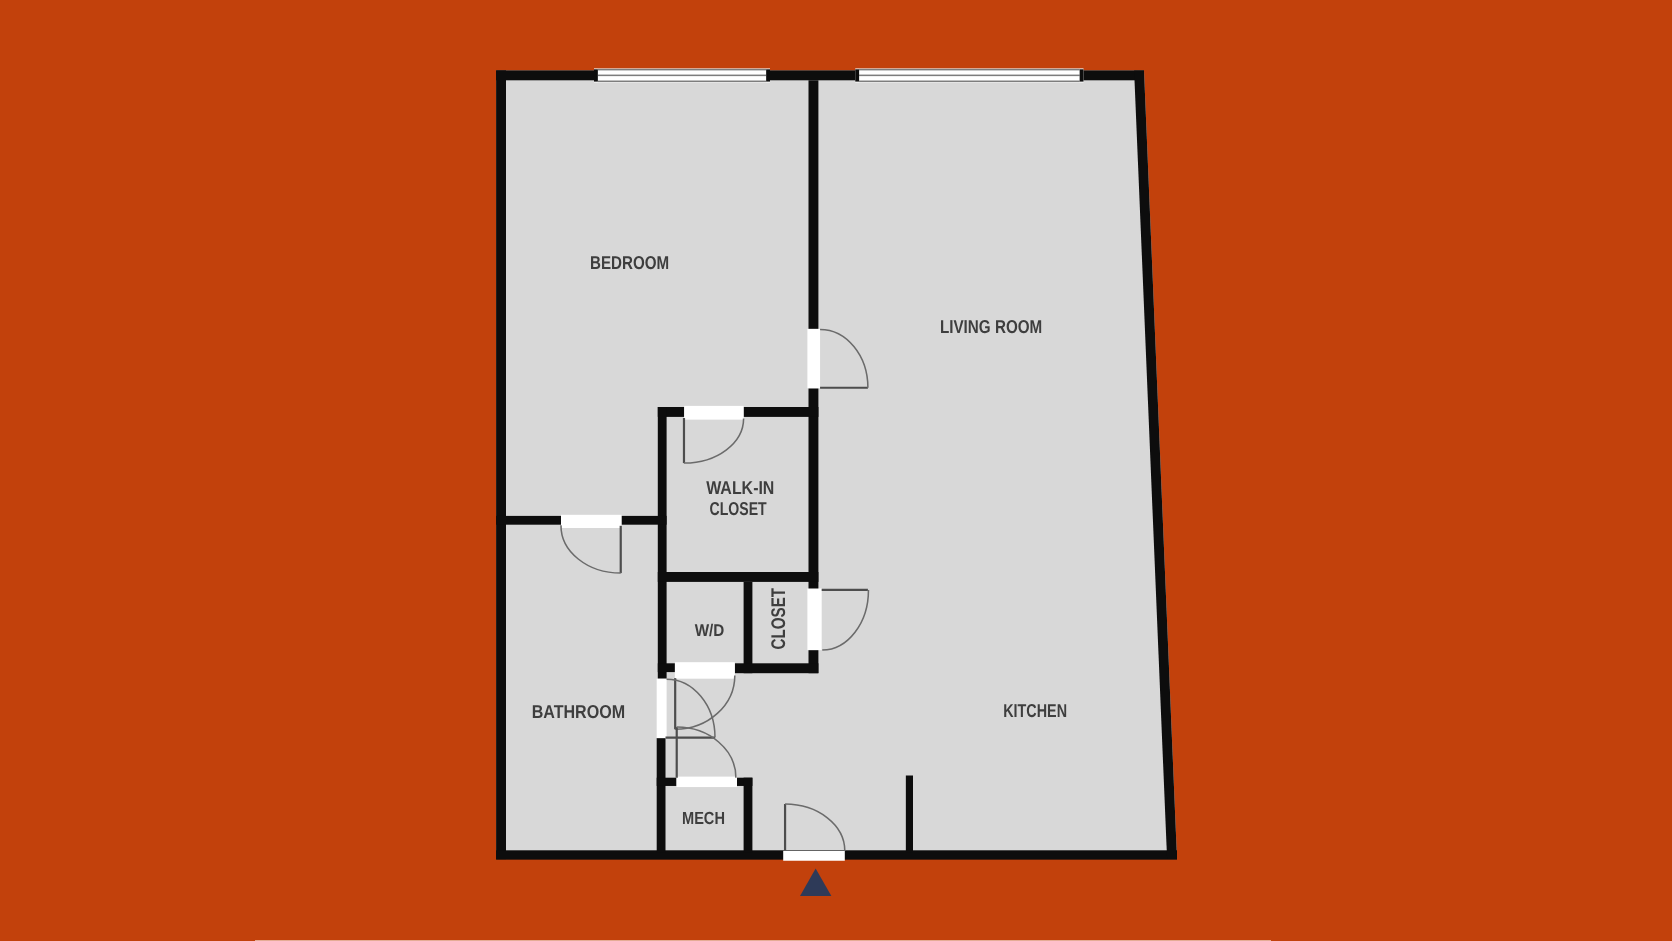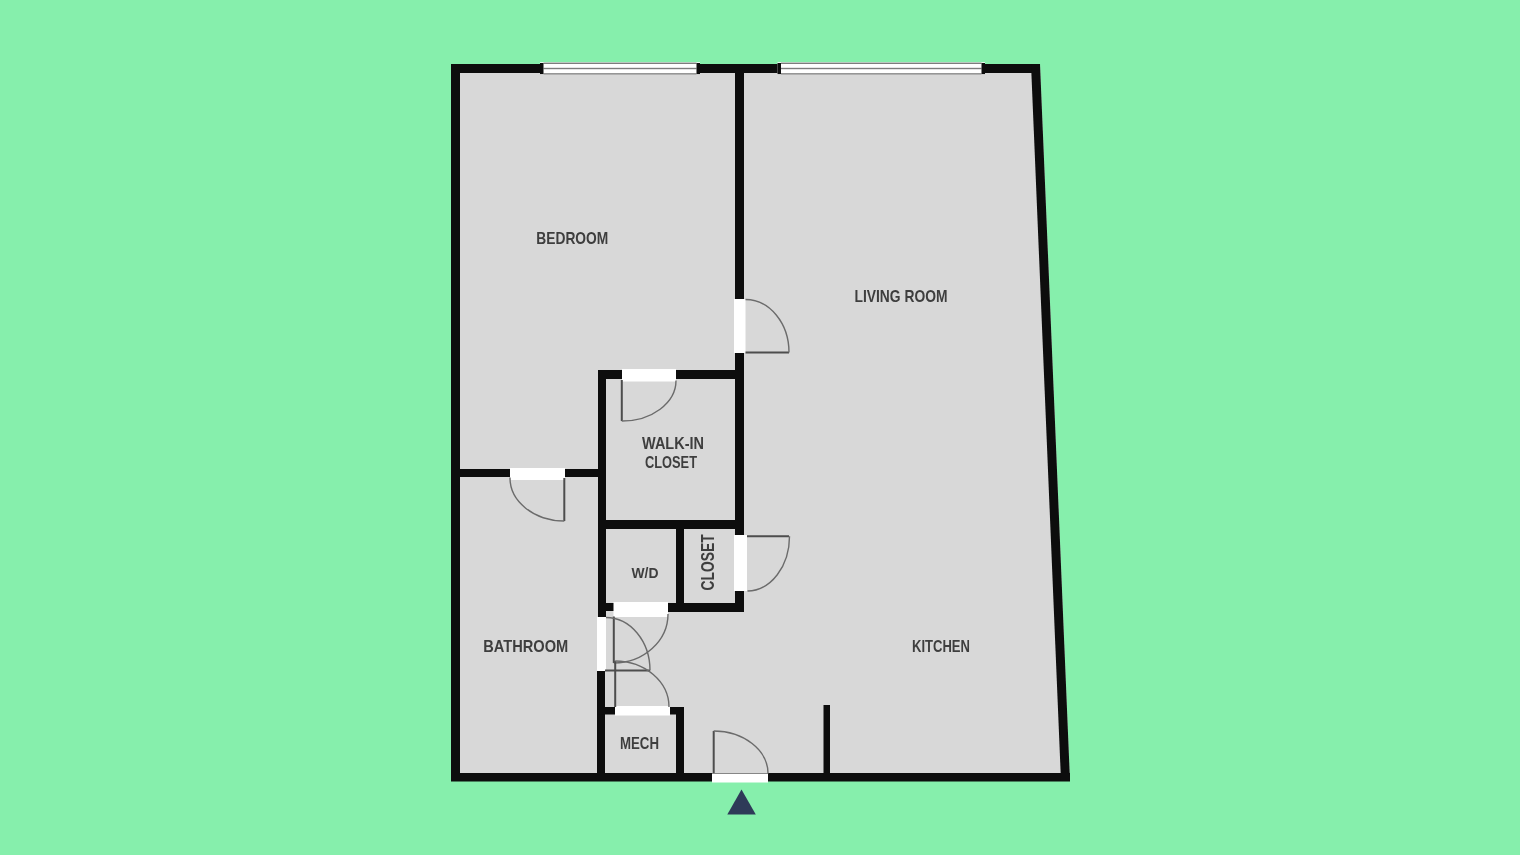--- a/index.html
+++ b/index.html
@@ -1,17 +1,17 @@
 <!DOCTYPE html>
 <html><head>
 <meta charset="utf-8">
 <title>Floor Plan</title>
 <style>
   html,body{margin:0;padding:0;background:#ffffff;}
-  .wrap{width:1520px;height:855px;position:relative;overflow:hidden;background:#86efac;}
+  .wrap{width:1520px;height:855px;position:relative;overflow:hidden;background:#c2410c;}
   svg{display:block;}
   text{font-family:"Liberation Sans",sans-serif;font-weight:bold;fill:#3e3e3e;}
 </style>
 </head>
 <body>
 <div class="wrap">
 <svg width="1520" height="855" viewBox="0 0 1520 855">
 
   <polygon points="451,64 1040,64 1070,781 451,781" fill="#d8d8d8"></polygon>
 

